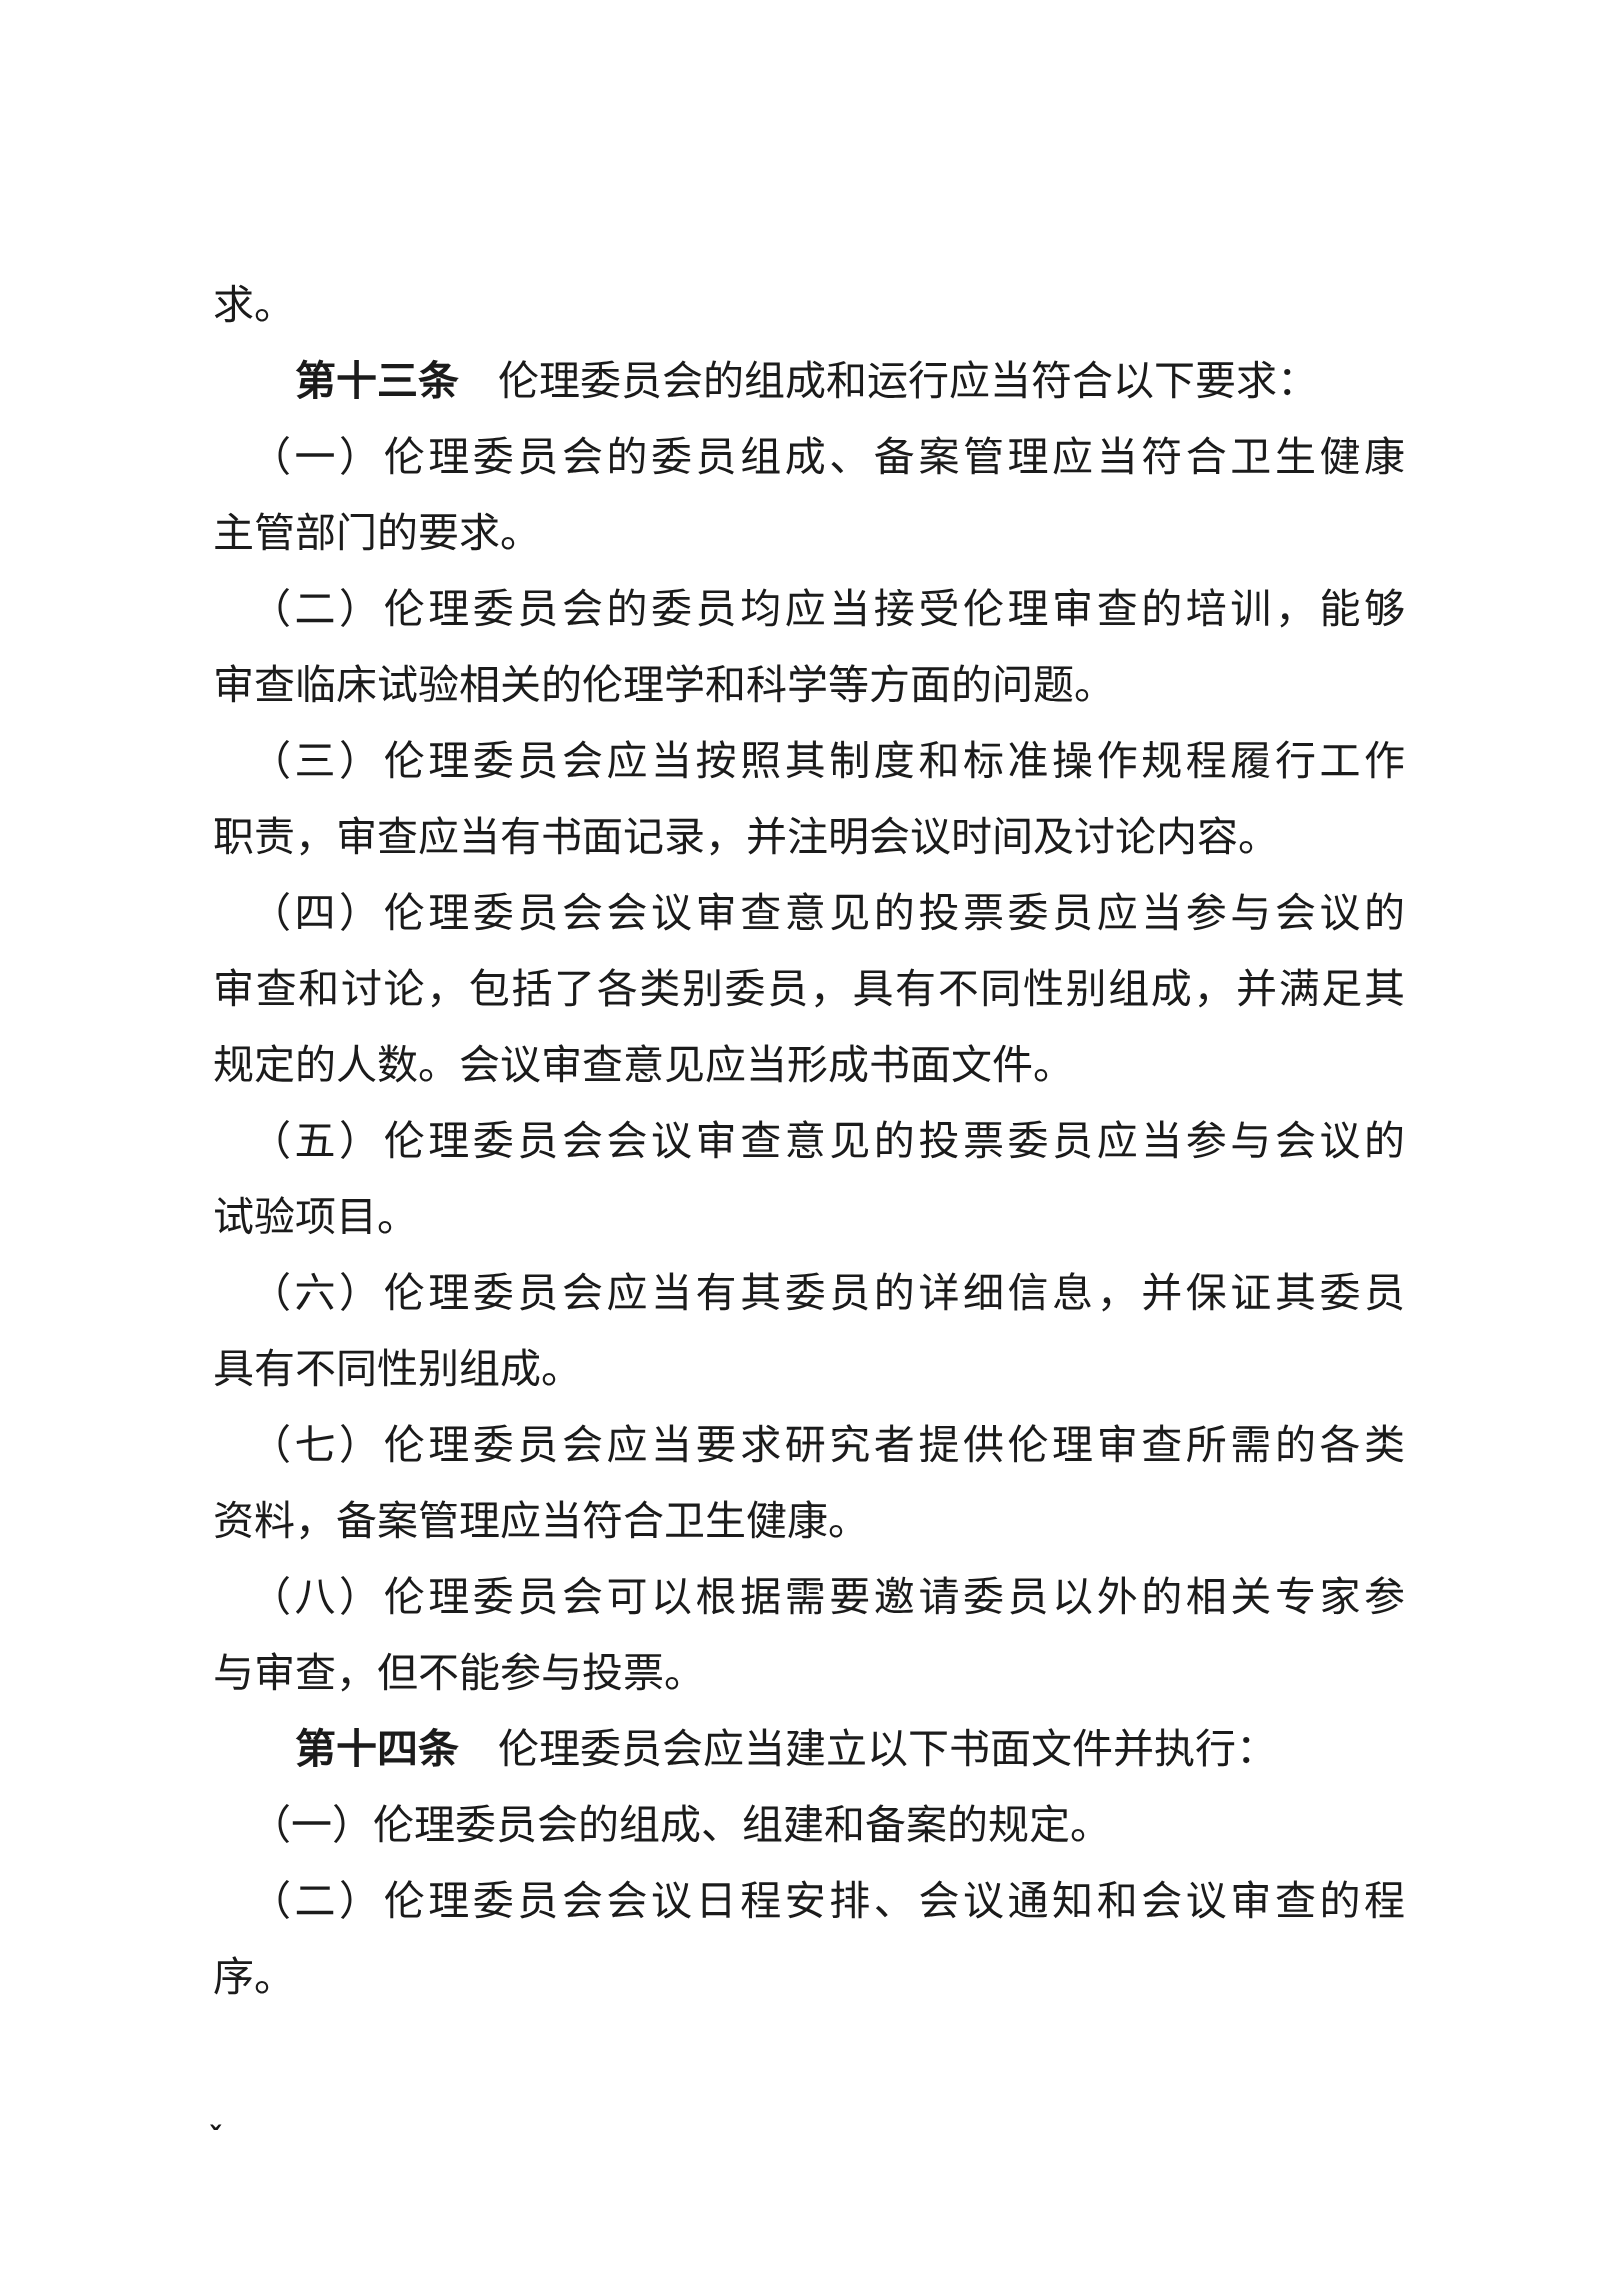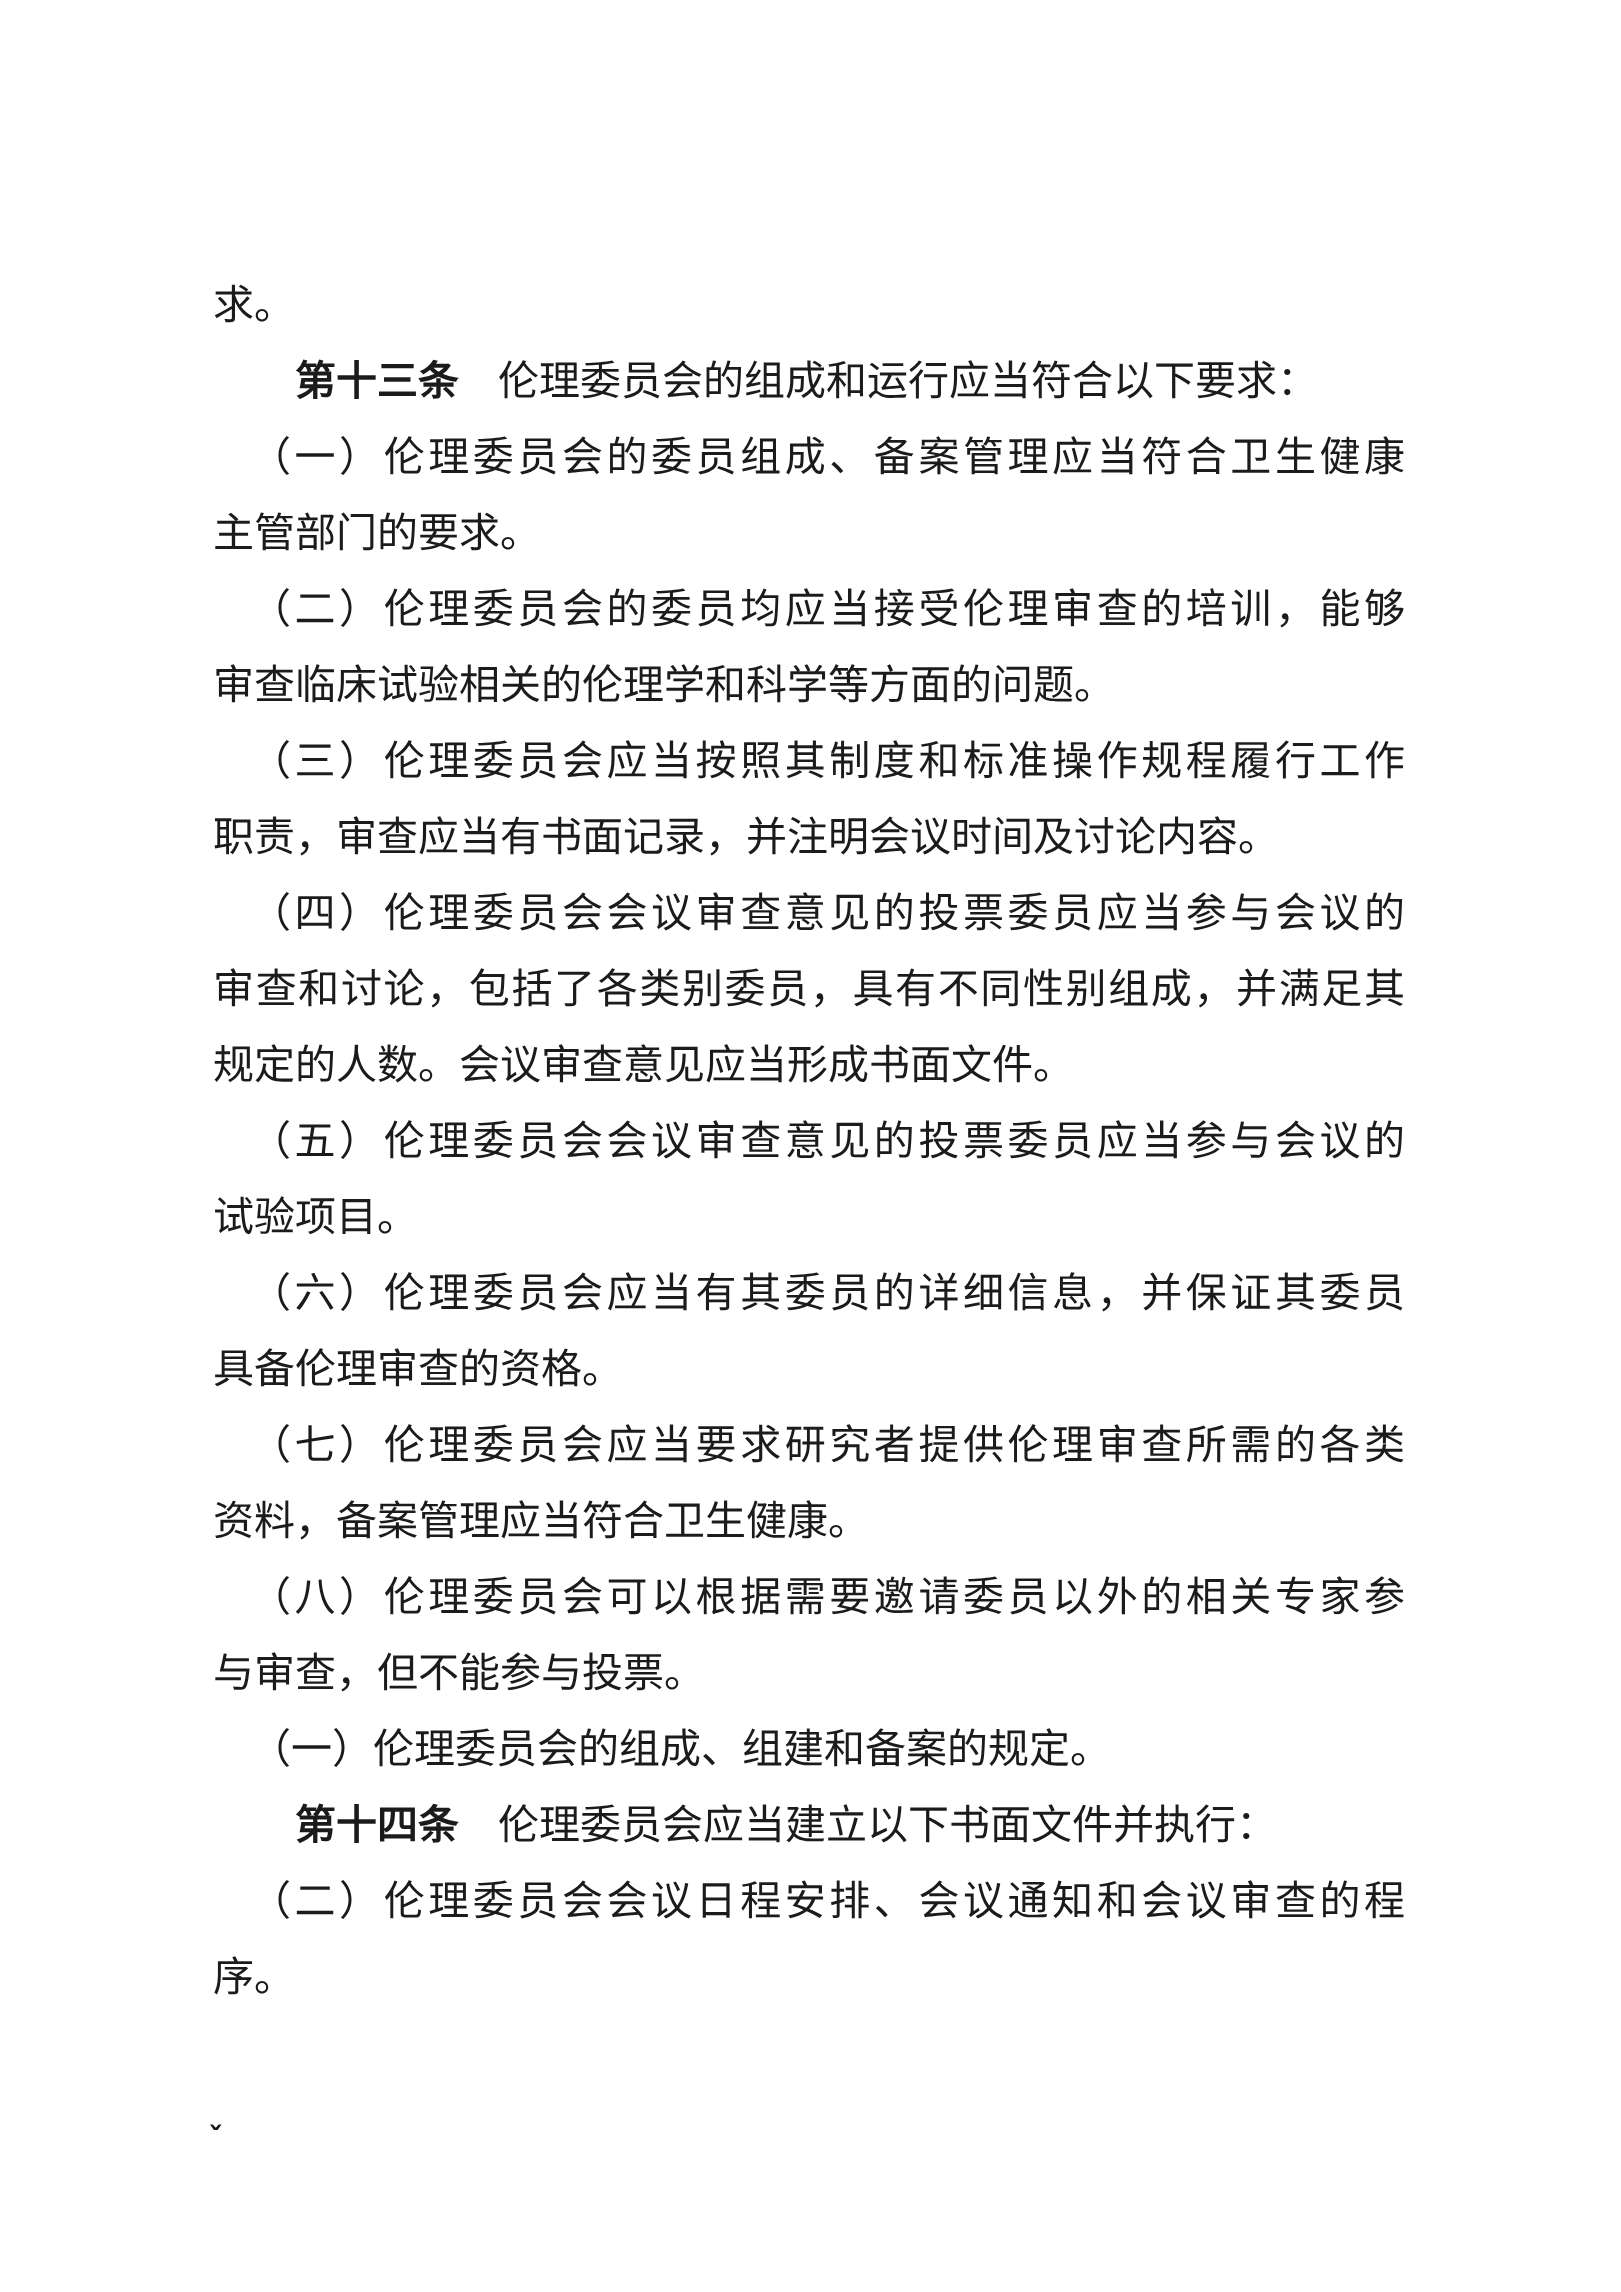--- a/index.html
+++ b/index.html
@@ -66,29 +66,29 @@
     <div class="line ind-p j">（二）伦理委员会的委员均应当接受伦理审查的培训，能够</div>
     <div class="line">审查临床试验相关的伦理学和科学等方面的问题。</div>
     <div class="line ind-p j">（三）伦理委员会应当按照其制度和标准操作规程履行工作</div>
     <div class="line">职责，审查应当有书面记录，并注明会议时间及讨论内容。</div>
     <div class="line ind-p j">（四）伦理委员会会议审查意见的投票委员应当参与会议的</div>
     <div class="line j">审查和讨论，包括了各类别委员，具有不同性别组成，并满足其</div>
     <div class="line">规定的人数。会议审查意见应当形成书面文件。</div>
     <div class="line ind-p j">（五）伦理委员会会议审查意见的投票委员应当参与会议的</div>
     <div class="line">试验项目。</div>
     <div class="line ind-p j">（六）伦理委员会应当有其委员的详细信息，并保证其委员</div>
-    <div class="line">具备伦理审查的资格。</div>
+    <div class="line">具有不同性别组成。</div>
     <div class="line ind-p j">（七）伦理委员会应当要求研究者提供伦理审查所需的各类</div>
     <div class="line">资料，备案管理应当符合卫生健康。</div>
     <div class="line ind-p j">（八）伦理委员会可以根据需要邀请委员以外的相关专家参</div>
     <div class="line">与审查，但不能参与投票。</div>
 
+    <div class="line ind-a"><span class="term">第十四条</span><span>伦理委员会应当建立以下书面文件并执行：</span></div>
+
     <div class="line ind-p">（一）伦理委员会的组成、组建和备案的规定。</div>
-
-    <div class="line ind-a"><span class="term">第十四条</span><span>伦理委员会应当建立以下书面文件并执行：</span></div>
     <div class="line ind-p j">（二）伦理委员会会议日程安排、会议通知和会议审查的程</div>
     <div class="line">序。</div>
 
   </div>
 
   <span class="artifact-mark">ˇ</span>
 </div>
 
 
 </body></html>

